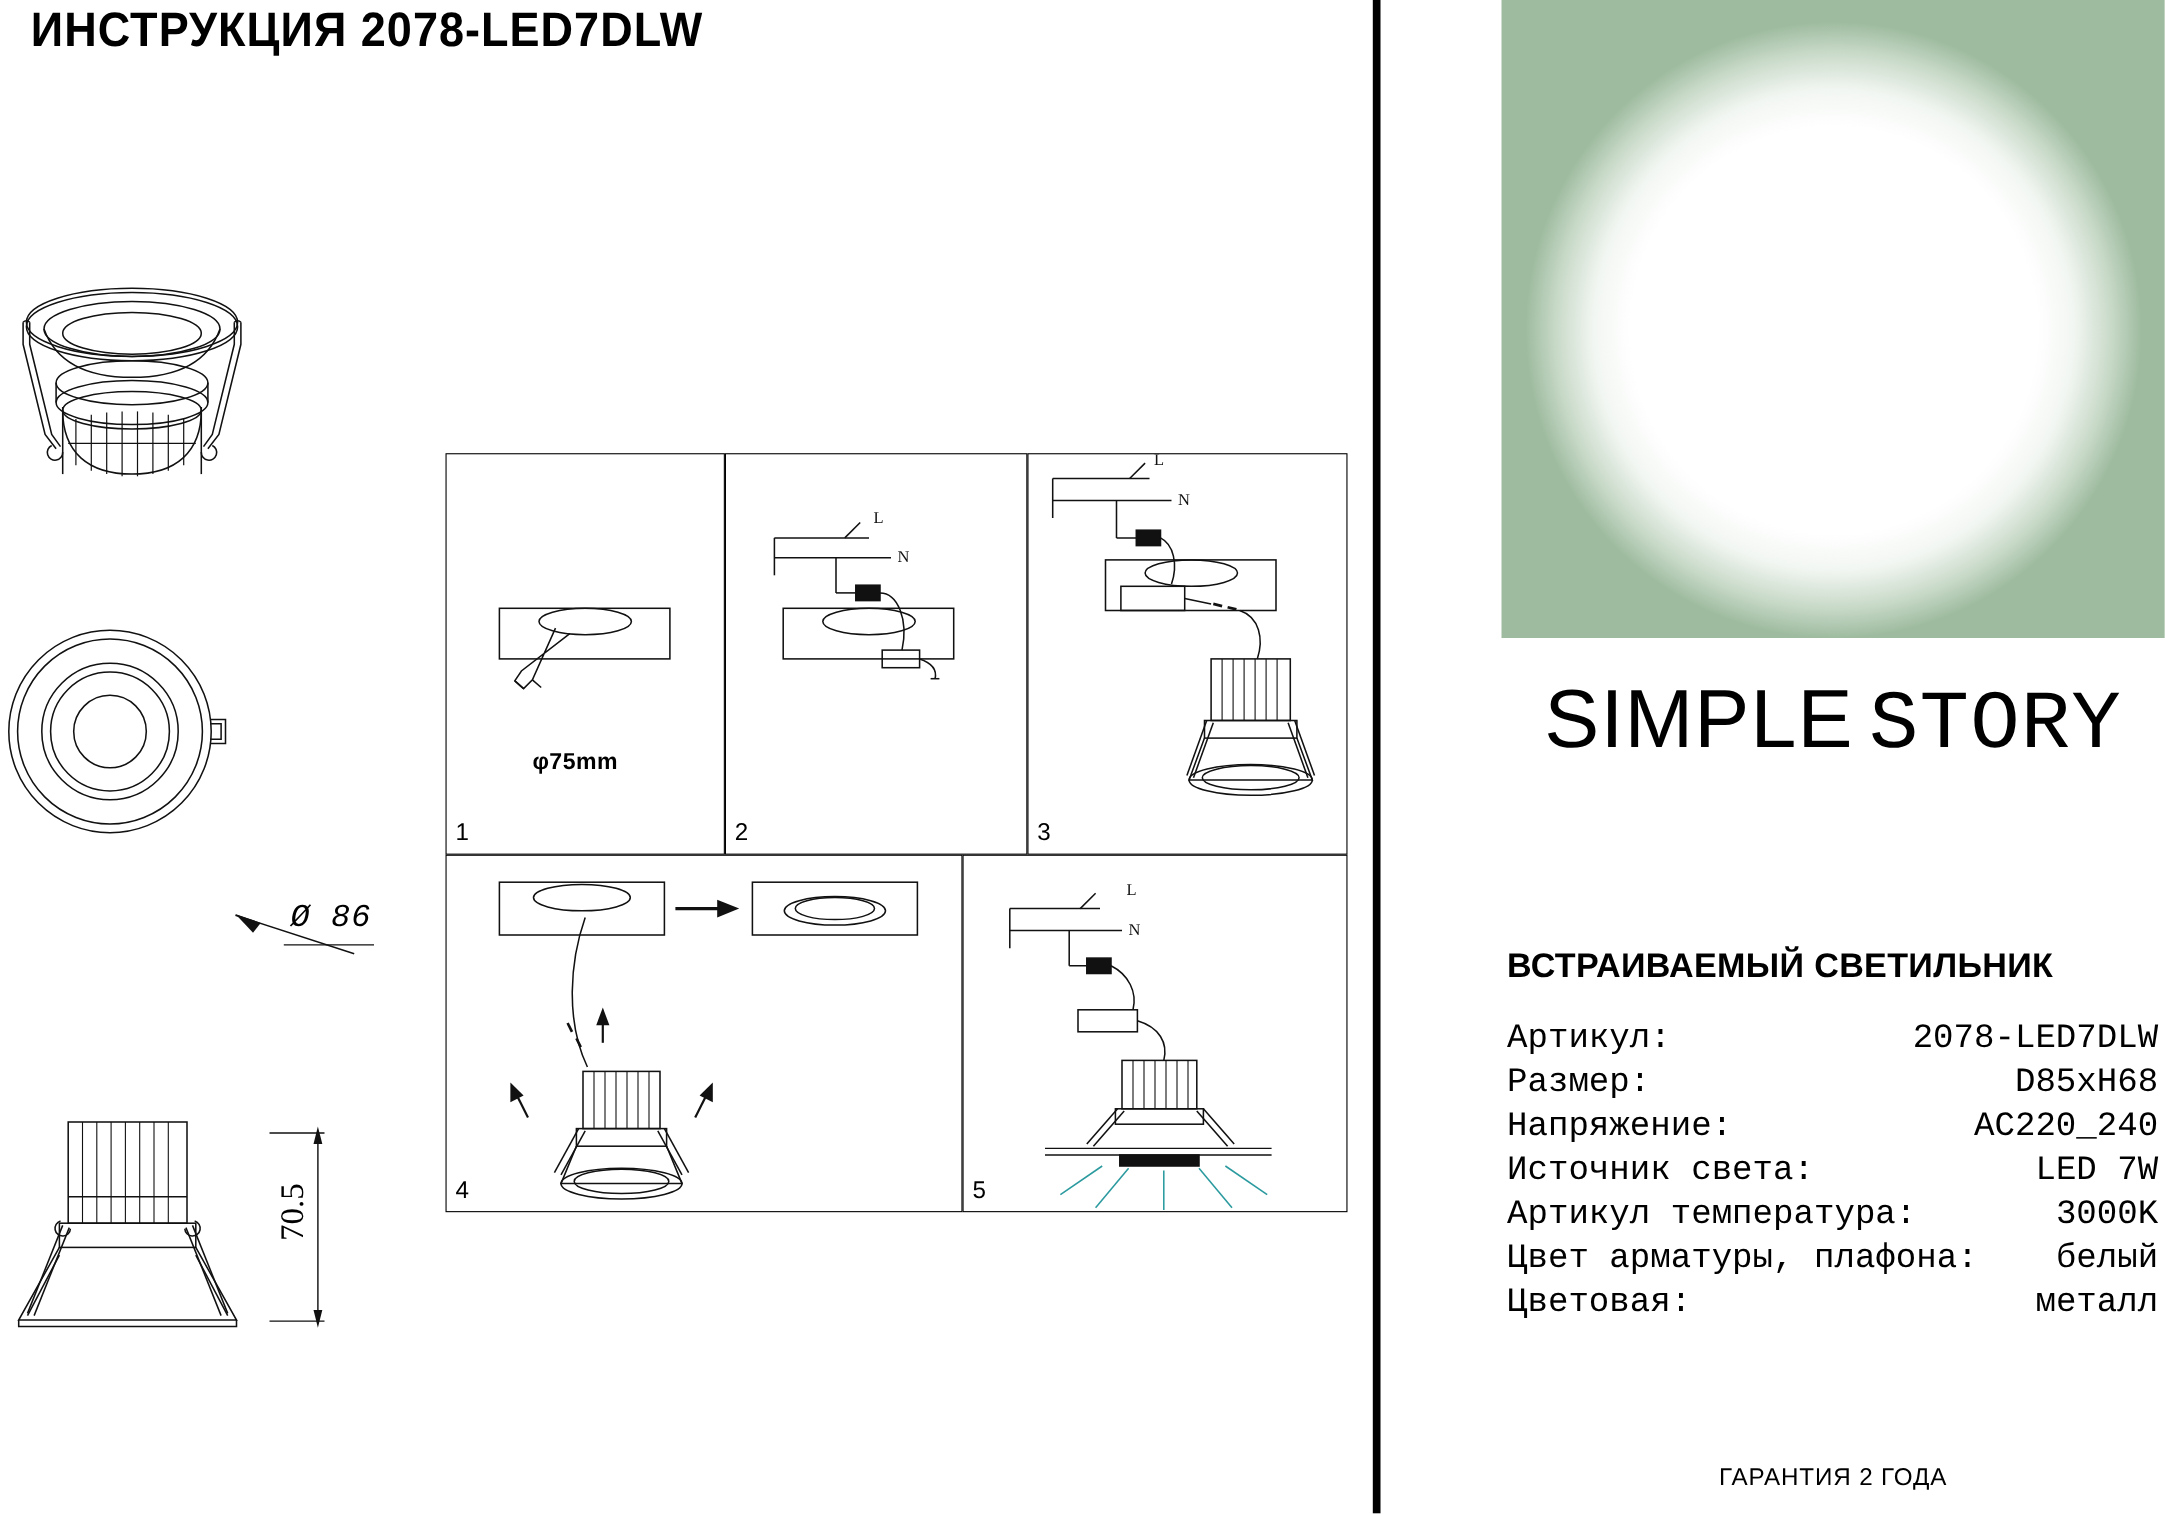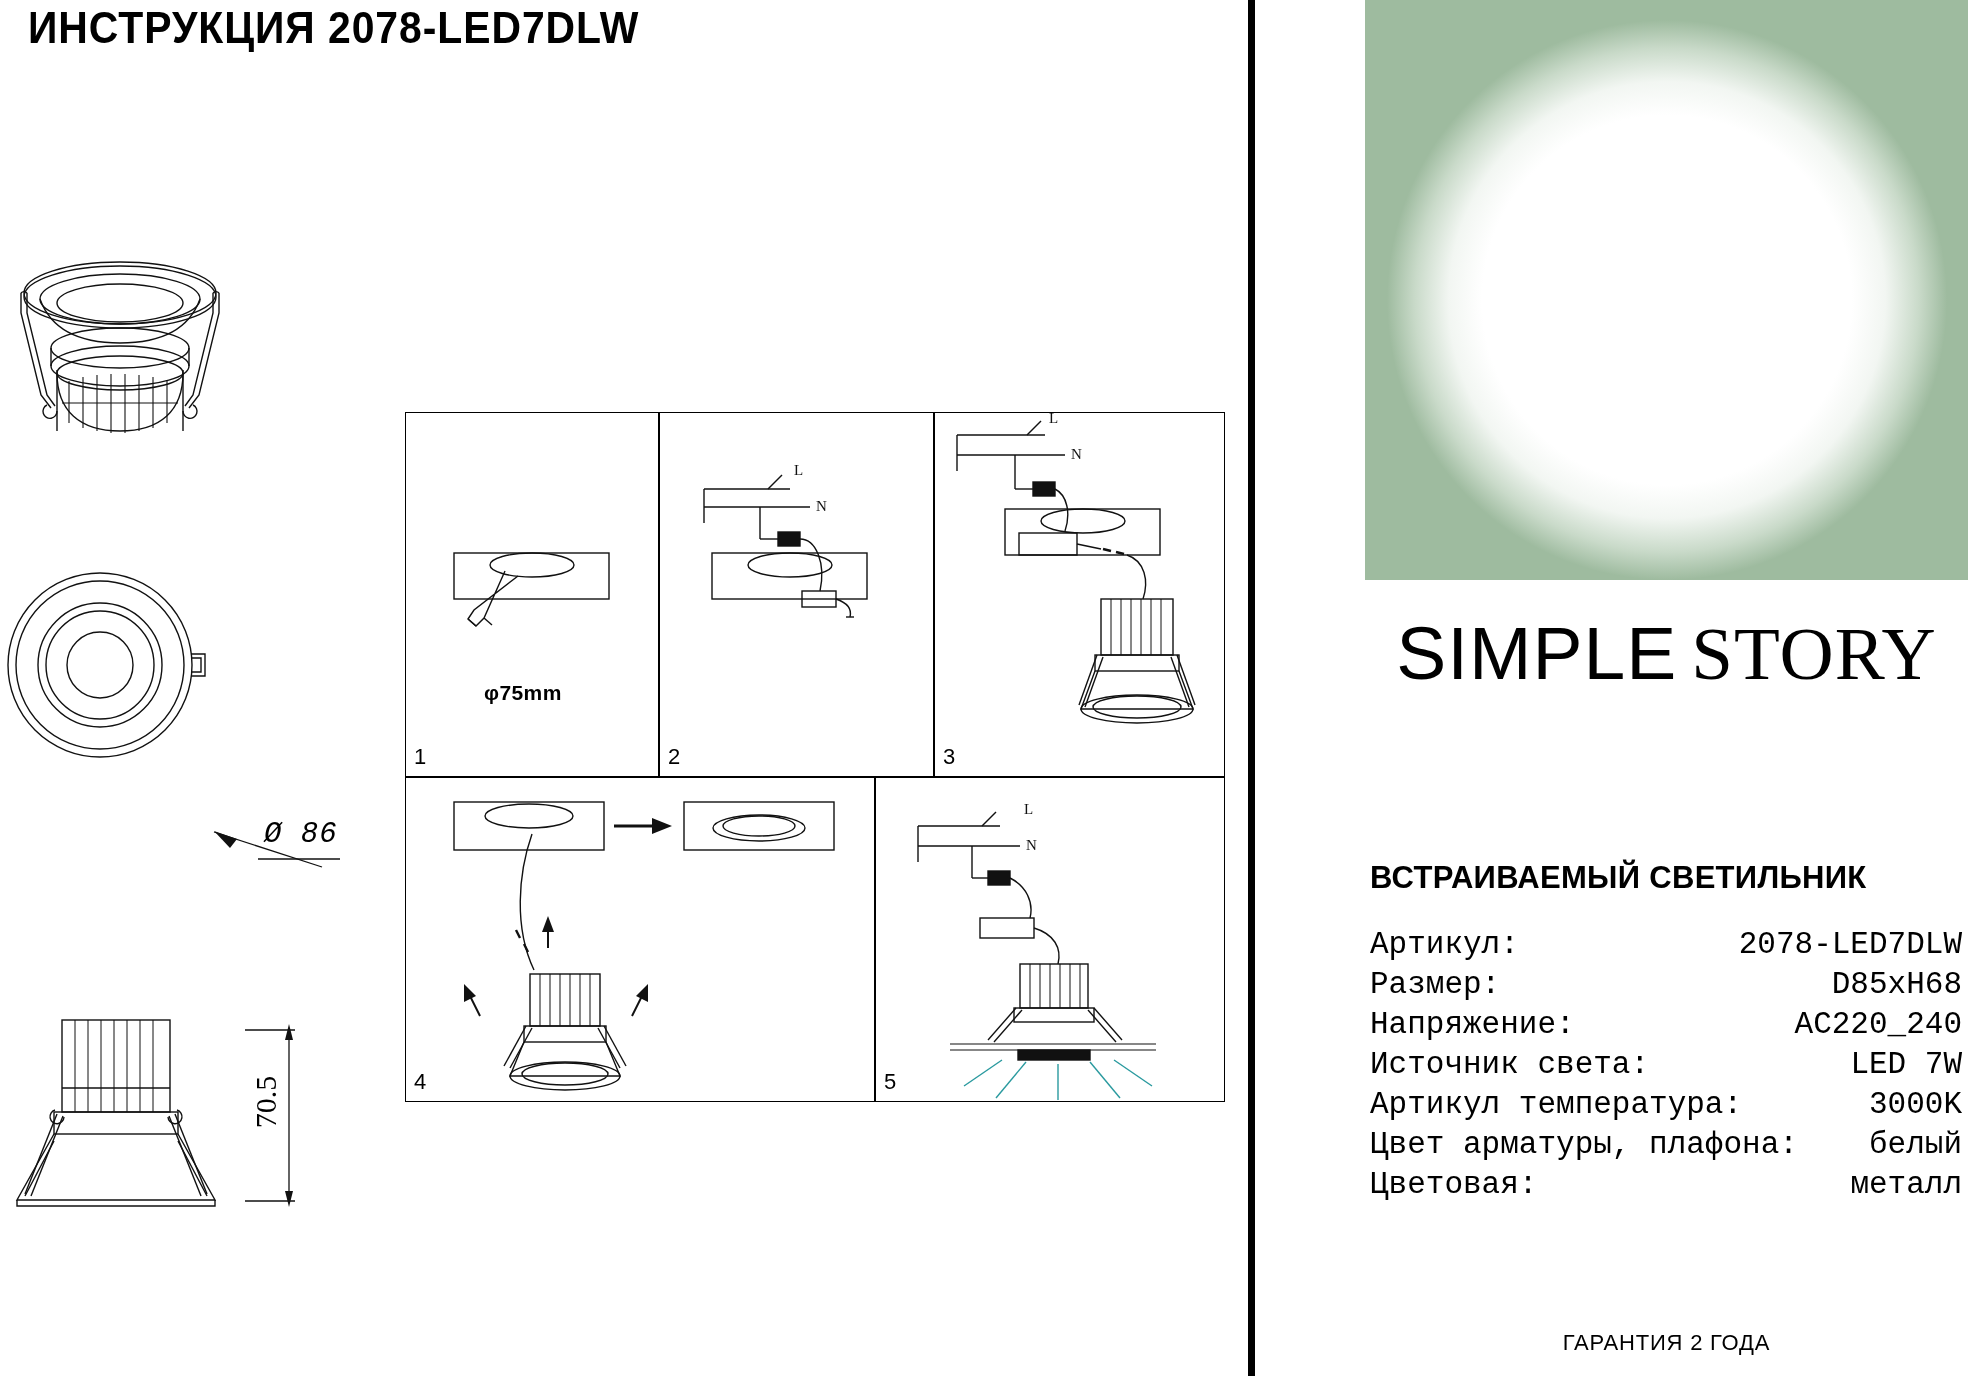--- a/index.html
+++ b/index.html
@@ -42,21 +42,21 @@
   .green-glow{position:absolute;left:50%;top:300px;transform:translate(-50%,-50%);
               width:560px;height:560px;border-radius:50%;
               background:radial-gradient(circle closest-side,
                  #ffffff 0%, #ffffff 66%, #f2f6f2 78%, #c9dac9 90%, rgba(158,187,159,0) 100%);}
 
   .logo{position:absolute;left:1365px;top:610px;width:603px;
         text-align:center;white-space:nowrap;}
   .logo .a{font-size:75px;font-weight:normal;letter-spacing:1px;
            font-family:"Liberation Sans", sans-serif;}
   .logo .b{font-size:75px;font-weight:300;letter-spacing:1px;
-           font-family:Liberation Serif, serif;}
+           font-family:Liberation Mono, monospace;}
 
   .subtitle{position:absolute;left:1370px;top:860px;width:600px;
             font-size:31px;font-weight:bold;letter-spacing:.3px;white-space:nowrap;
             font-family:"Liberation Sans", sans-serif;}
 
   .spectable{position:absolute;left:1370px;top:925px;width:592px;
              font-family:Liberation Mono, monospace;}
   .specrow{display:flex;justify-content:space-between;align-items:baseline;
            font-size:31px;line-height:40px;font-weight:400;white-space:nowrap;}
   .specrow .k{text-align:left;}

